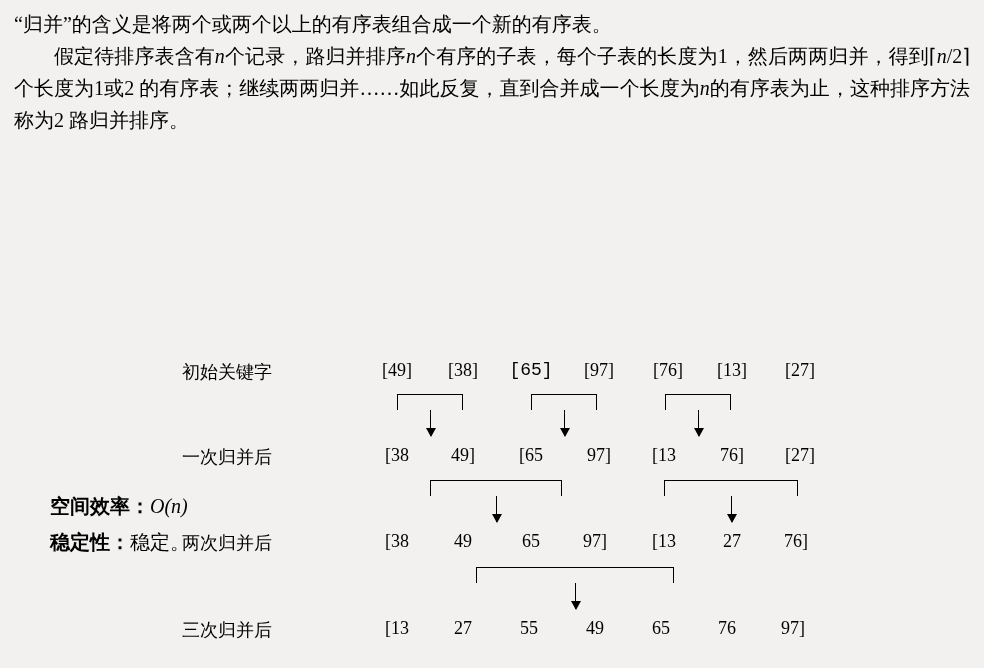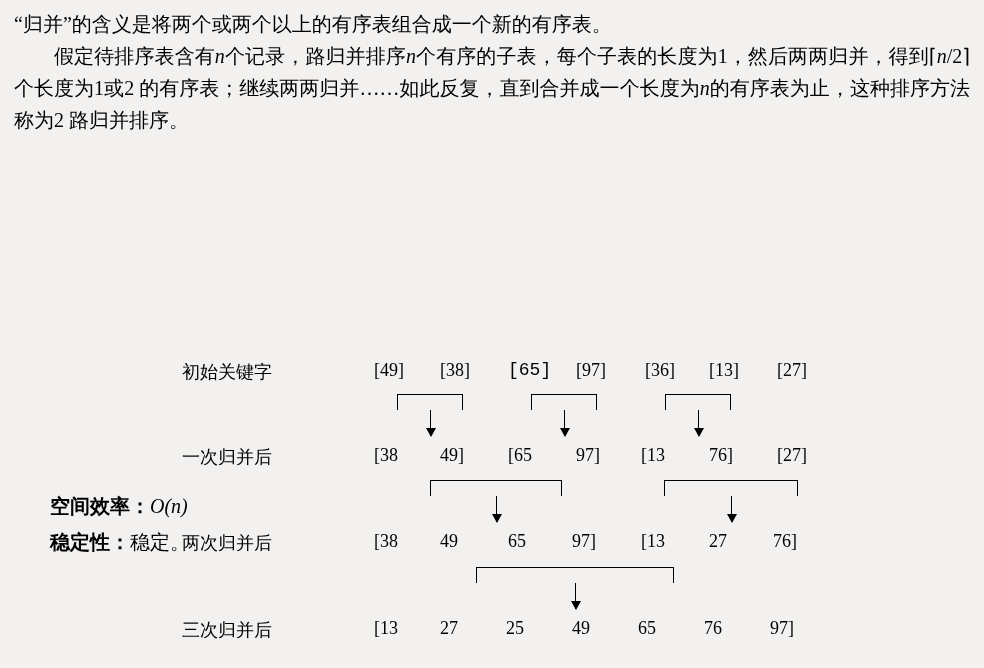--- a/index.html
+++ b/index.html
@@ -48,21 +48,21 @@
   }
   .row-label {
     position: absolute;
     font-size: 18px;
     white-space: nowrap;
     text-align: center;
   }
   .cell {
     position: absolute;
     font-size: 18px;
-    text-align: left;
+    text-align: center;
     white-space: nowrap;
     font-family: "Liberation Serif", serif;
   }
   .bracket {
     position: absolute;
     border-top: 1.6px solid #000;
     border-left: 1.6px solid #000;
     border-right: 1.6px solid #000;
     box-sizing: border-box;
   }
@@ -110,21 +110,21 @@
     <span>假定待排序表含有</span><span class="it">n</span><span>个记录，路归并排序</span><span class="it">n</span><span>个有序的子表，每个子表的长度为1，然后两两归并，得到⌈</span><span class="it">n</span><span>/2⌉个长度为1或2 的有序表；继续两两归并……如此反复，直到合并成一个长度为</span><span class="it">n</span><span>的有序表为止，这种排序方法称为2 路归并排序。</span>
   </p>
 
   <div class="diagram">
 
     <div class="row-label" style="left:182px; top:198px;">初始关键字</div>
     <div class="cell" style="left:374px; top:198px; width:46px;">[49]</div>
     <div class="cell" style="left:440px; top:198px; width:46px;">[38]</div>
     <div class="cell" style="left:508px; top:198px; width:46px;font-family:Liberation Mono, monospace;">[65]</div>
     <div class="cell" style="left:576px; top:198px; width:46px;">[97]</div>
-    <div class="cell" style="left:645px; top:198px; width:46px;">[36]</div>
+    <div class="cell" style="left:645px; top:198px; width:46px;">[76]</div>
     <div class="cell" style="left:709px; top:198px; width:46px;">[13]</div>
     <div class="cell" style="left:777px; top:198px; width:46px;">[27]</div>
 
     <div class="bracket" style="left:397px; top:232px; width:66px; height:16px;"></div>
     <div class="arrow" style="left:430px; top:248px; height:26px;"></div>
 
     <div class="bracket" style="left:531px; top:232px; width:66px; height:16px;"></div>
     <div class="arrow" style="left:564px; top:248px; height:26px;"></div>
 
     <div class="bracket" style="left:665px; top:232px; width:66px; height:16px;"></div>
@@ -153,21 +153,21 @@
     <div class="cell" style="left:641px; top:369px; width:46px;">[13</div>
     <div class="cell" style="left:709px; top:369px; width:46px;">27</div>
     <div class="cell" style="left:773px; top:369px; width:46px;">76]</div>
 
     <div class="bracket" style="left:476px; top:405px; width:198px; height:16px;"></div>
     <div class="arrow" style="left:575px; top:421px; height:26px;"></div>
 
     <div class="row-label" style="left:182px; top:456px;">三次归并后</div>
     <div class="cell" style="left:374px; top:456px; width:46px;">[13</div>
     <div class="cell" style="left:440px; top:456px; width:46px;">27</div>
-    <div class="cell" style="left:506px; top:456px; width:46px;">25</div>
+    <div class="cell" style="left:506px; top:456px; width:46px;">55</div>
     <div class="cell" style="left:572px; top:456px; width:46px;">49</div>
     <div class="cell" style="left:638px; top:456px; width:46px;">65</div>
     <div class="cell" style="left:704px; top:456px; width:46px;">76</div>
     <div class="cell" style="left:770px; top:456px; width:46px;">97]</div>
   </div>
 
   <div class="footer">
     <div class="footer-line">
       <span class="lbl">空间效率：</span><span class="it">O</span><span class="it">(n)</span>
     </div>

